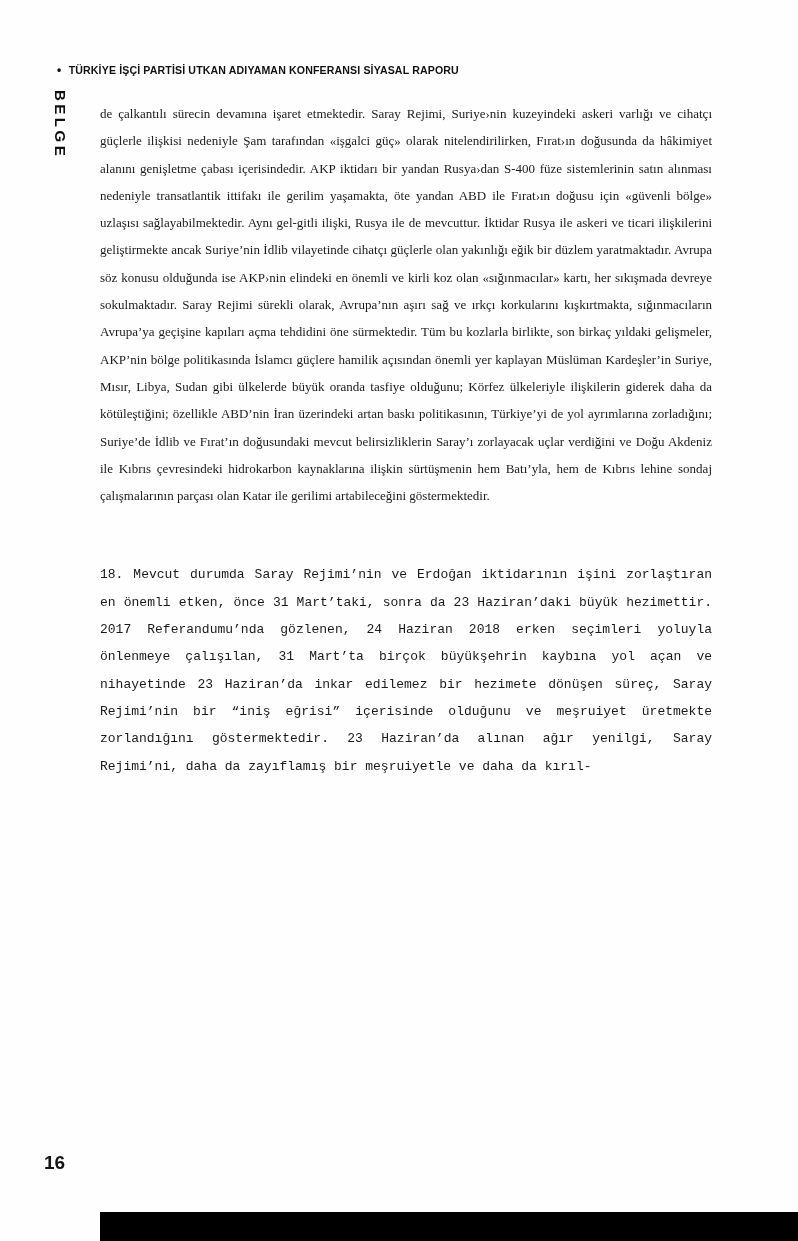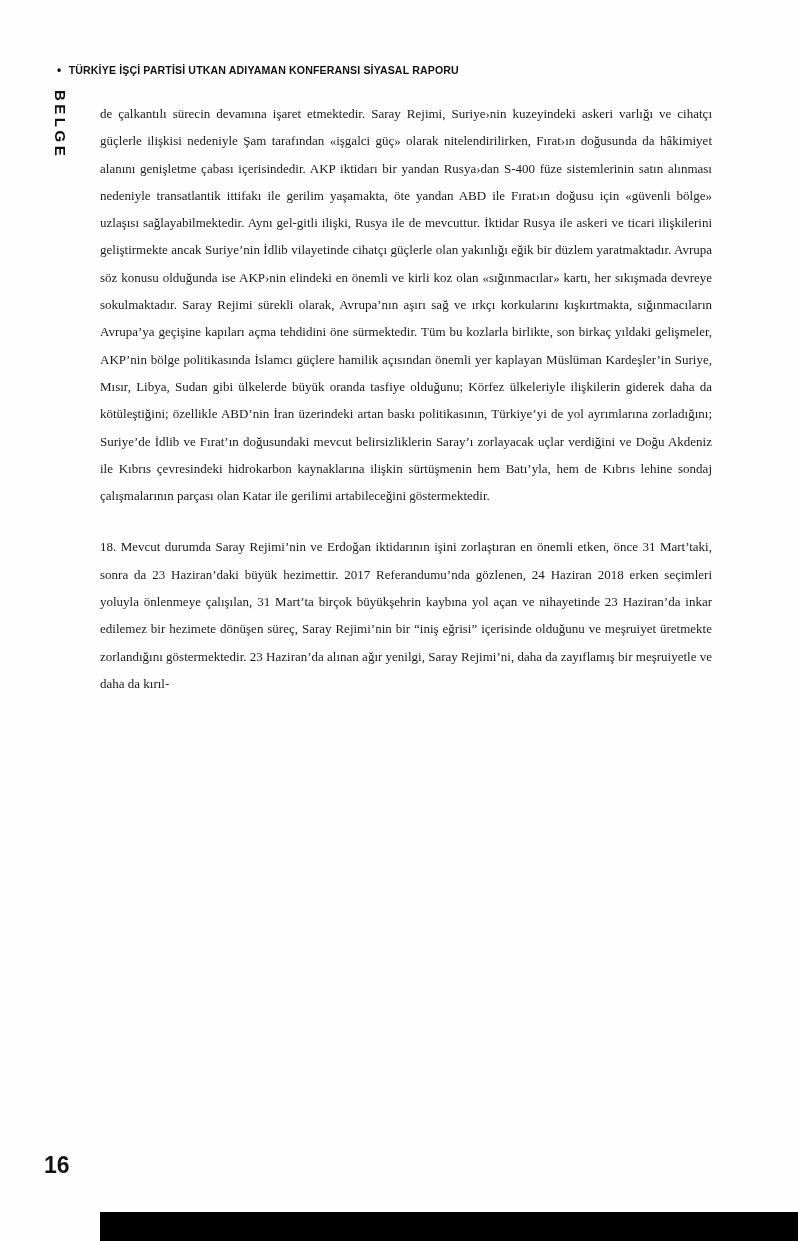--- a/index.html
+++ b/index.html
@@ -56,29 +56,30 @@
     font-size: 13px;
     line-height: 27.3px;
     text-align: justify;
     color: #1a1a1a;
   }
   .body-text p {
     margin: 0;
     padding: 0;
   }
   .body-text p + p {
-    margin-top: 24px;
+    margin-top: 52px;
+    font-family: Liberation Mono, monospace;
   }
   .page-number {
     position: absolute;
     left: 44px;
     top: 1152px;
     font-family: "Liberation Sans", "DejaVu Sans", sans-serif;
     font-weight: 700;
-    font-size: 23px;
+    font-size: 19px;
     color: #141414;
   }
   .bottom-bar {
     position: absolute;
     left: 100px;
     right: 0;
     bottom: 0;
     height: 29px;
     background: #000000;
   }

